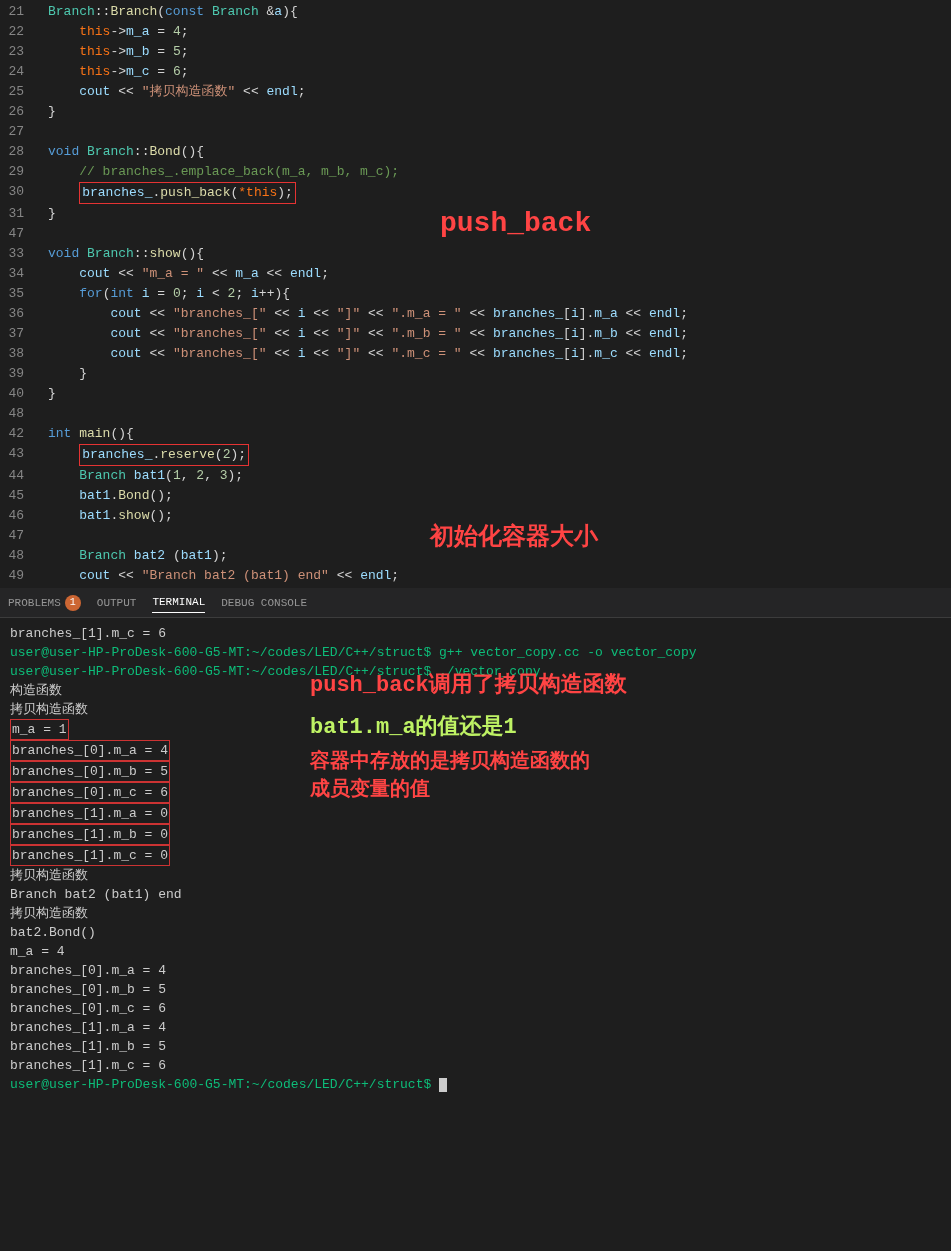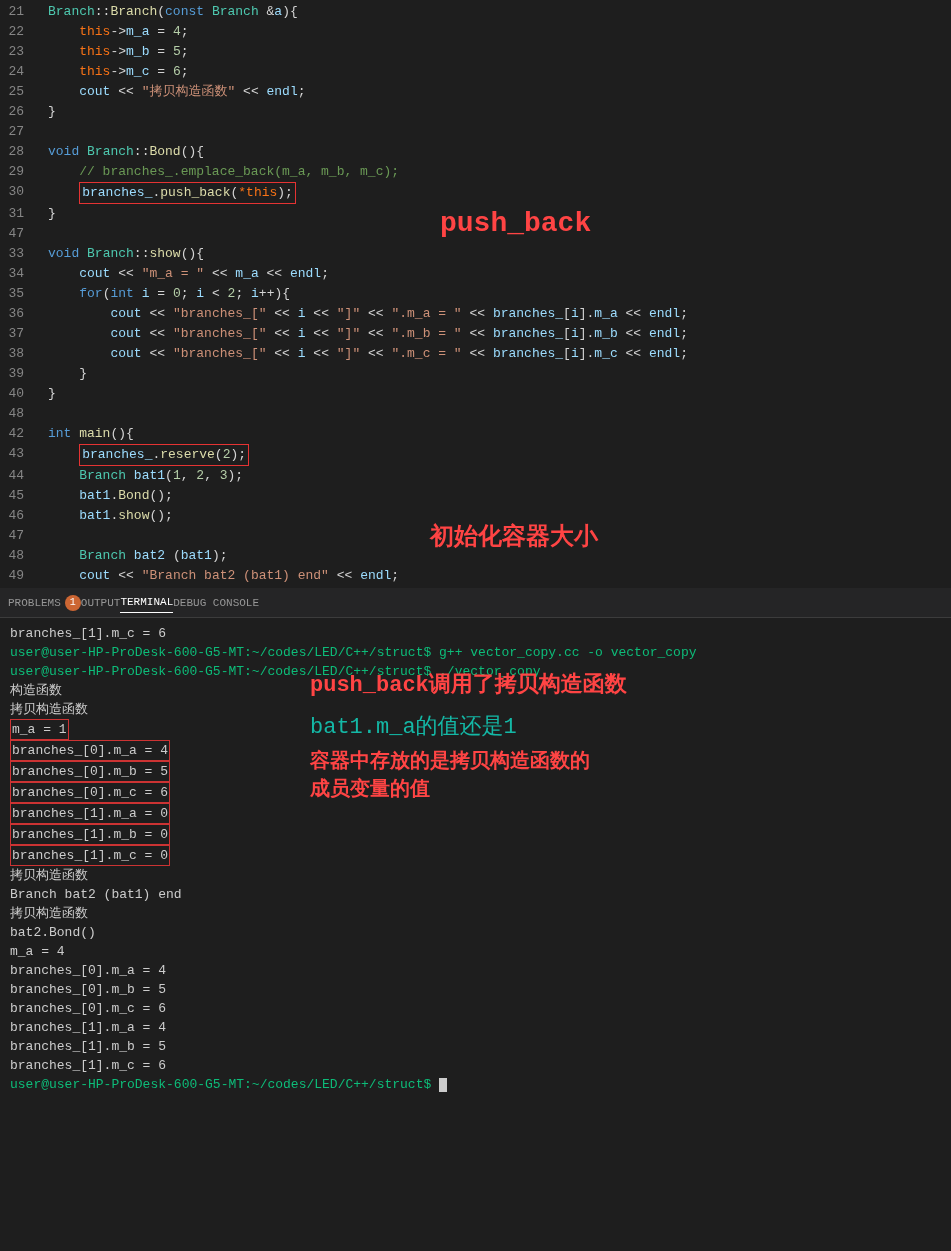--- a/index.html
+++ b/index.html
@@ -83,20 +83,21 @@
       left: 430px;
       top: 520px;
     }
 
     .panel-tabs {
       display: flex;
       align-items: center;
       background: #252526;
       height: 30px;
       padding: 0 8px;
+      gap: 16px;
       border-bottom: 1px solid #3c3c3c;
     }
 
     .panel-tab {
       color: #969696;
       font-size: 11px;
       cursor: pointer;
       padding: 4px 0;
       display: flex;
       align-items: center;
@@ -147,23 +148,23 @@
       position: absolute;
       color: #ff4444;
       font-size: 22px;
       font-weight: bold;
       left: 310px;
       top: 58px;
     }
 
     .annotation-terminal-2 {
       position: absolute;
-      color: #14b8a6;
+      color: #bef264;
       font-size: 22px;
-      font-weight: normal;
+      font-weight: bold;
       left: 310px;
       top: 100px;
     }
 
     .annotation-terminal-3 {
       position: absolute;
       color: #ff4444;
       font-size: 20px;
       font-weight: bold;
       left: 310px;

